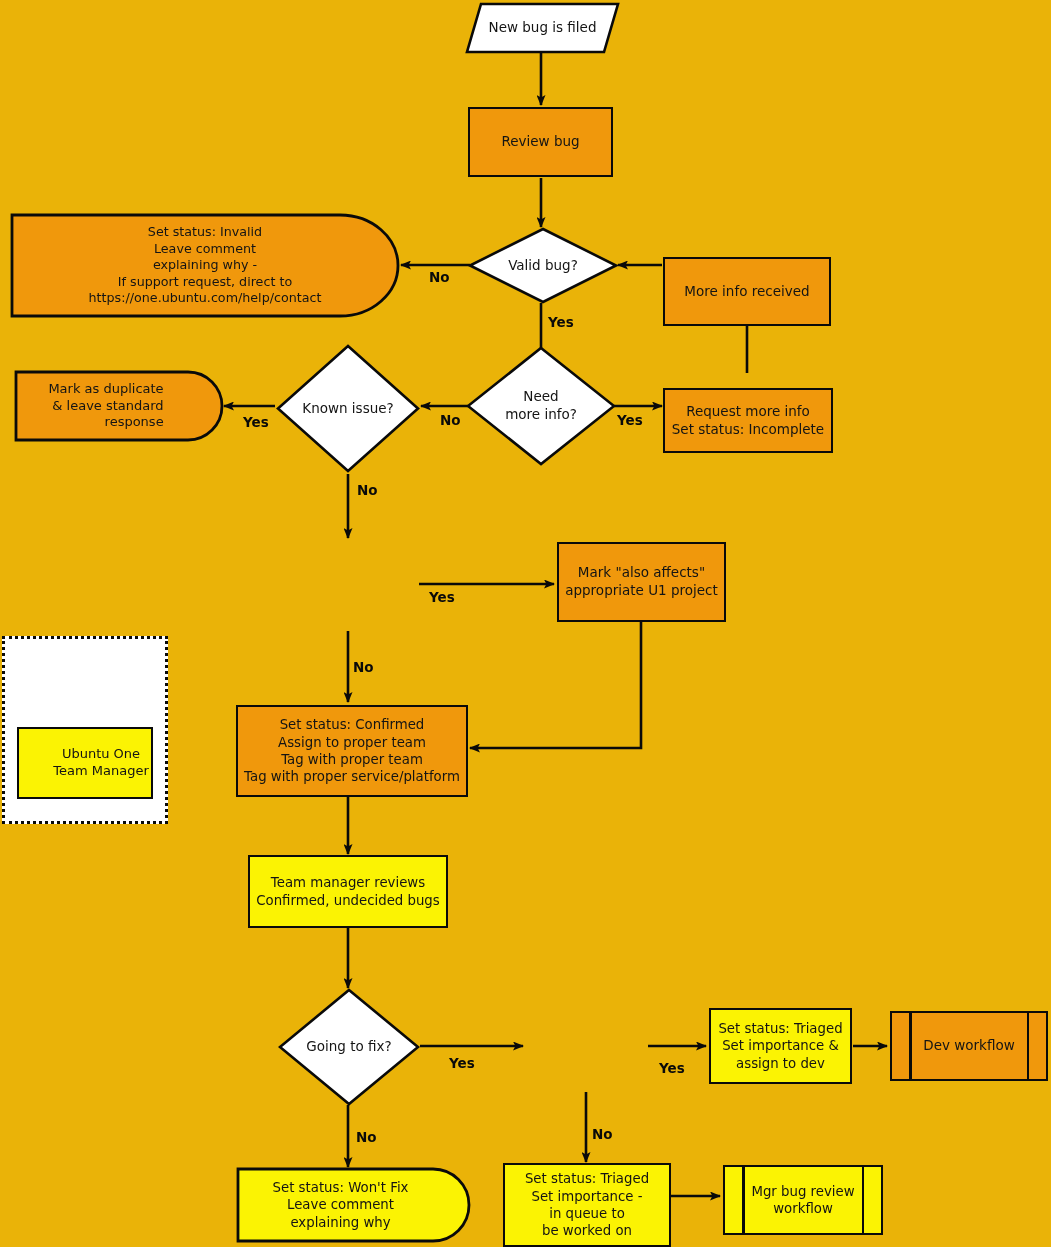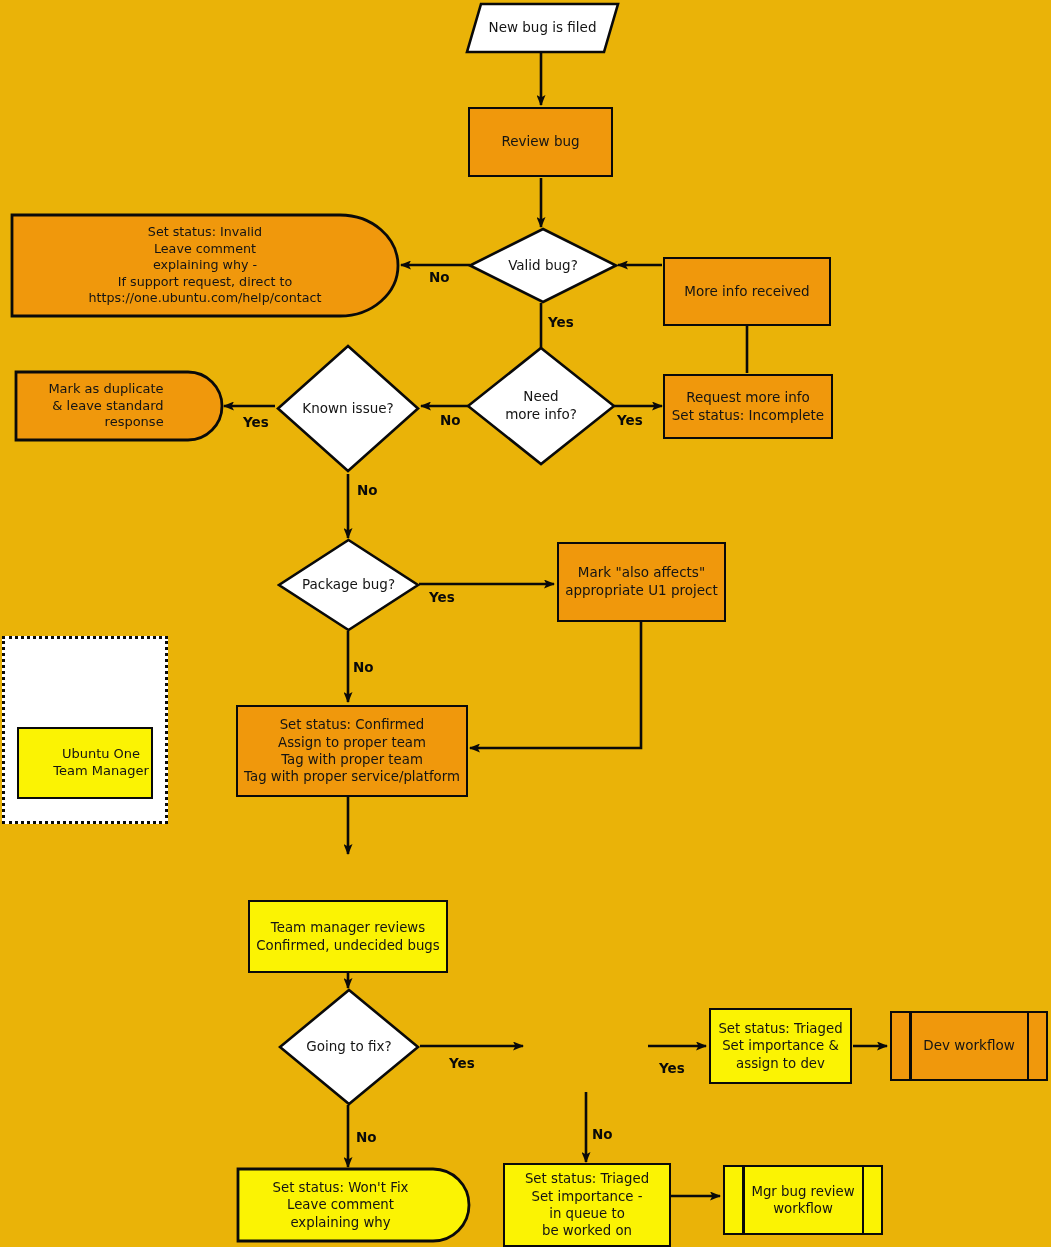--- a/index.html
+++ b/index.html
@@ -141,61 +141,55 @@
   </div>
 
   <div class="node diamond" style="left:466px;top:346px;width:150px;height:120px;">
     <svg class="dshape" viewBox="0 0 150 120" preserveAspectRatio="none">
       <polygon points="75,2 148,60 75,118 2,60" fill="#ffffff" stroke="#0a0a0a" stroke-width="2.6"></polygon>
     </svg>
     <span class="txt" style="font-size:13.5px;">Need
 more info?</span>
   </div>
 
-  <div class="node rect orange" style="left:663px;top:374px;width:170px;height:65px;">
+  <div class="node rect orange" style="left:663px;top:388px;width:170px;height:65px;">
     <span class="txt" style="font-size:13.5px;">Request more info
 Set status: Incomplete</span>
   </div>
 
   <div class="node diamond" style="left:276px;top:344px;width:144px;height:129px;">
     <svg class="dshape" viewBox="0 0 144 129" preserveAspectRatio="none">
       <polygon points="72,2 142,64.5 72,127 2,64.5" fill="#ffffff" stroke="#0a0a0a" stroke-width="2.6"></polygon>
     </svg>
     <span class="txt" style="font-size:13.5px;">Known issue?</span>
   </div>
 
   <div class="node stad" style="left:14px;top:370px;width:210px;height:72px;">
     <svg class="sshape" viewBox="0 0 210 72" preserveAspectRatio="none">
       <path d="M2,2 L174,2 A 34 34 0 0 1 174,70 L2,70 Z" fill="#f0980c" stroke="#0a0a0a" stroke-width="2.8"></path>
     </svg>
     <span class="txt" style="font-size:13px;padding-right:26px;text-align:right;">Mark as duplicate
 &amp; leave standard
 response</span>
   </div>
 
-  <div class="node diamond" style="left:277px;top:538px;width:143px;height:94px;">
-    <svg class="dshape" viewBox="0 0 143 94" preserveAspectRatio="none">
-      <polygon points="71.5,2 141,47 71.5,92 2,47" fill="#ffffff" stroke="#0a0a0a" stroke-width="2.6"></polygon>
-    </svg>
-    <span class="txt" style="font-size:13.5px;">Package bug?</span>
-  </div>
 
   <div class="node rect orange" style="left:557px;top:542px;width:169px;height:80px;">
     <span class="txt" style="font-size:13.5px;">Mark "also affects"
 appropriate U1 project</span>
   </div>
 
   <div class="node rect orange" style="left:236px;top:705px;width:232px;height:92px;">
     <span class="txt" style="font-size:13.3px;">Set status: Confirmed
 Assign to proper team
 Tag with proper team
 Tag with proper service/platform</span>
   </div>
 
-  <div class="node rect yellow" style="left:248px;top:900px;width:200px;height:73px;">
+  <div class="node rect yellow" style="left:248px;top:855px;width:200px;height:73px;">
     <span class="txt" style="font-size:13.3px;">Team manager reviews
 Confirmed, undecided bugs</span>
   </div>
 
   <div class="node diamond" style="left:278px;top:988px;width:142px;height:118px;">
     <svg class="dshape" viewBox="0 0 142 118" preserveAspectRatio="none">
       <polygon points="71,2 140,59 71,116 2,59" fill="#ffffff" stroke="#0a0a0a" stroke-width="2.6"></polygon>
     </svg>
     <span class="txt" style="font-size:13.5px;">Going to fix?</span>
   </div>

